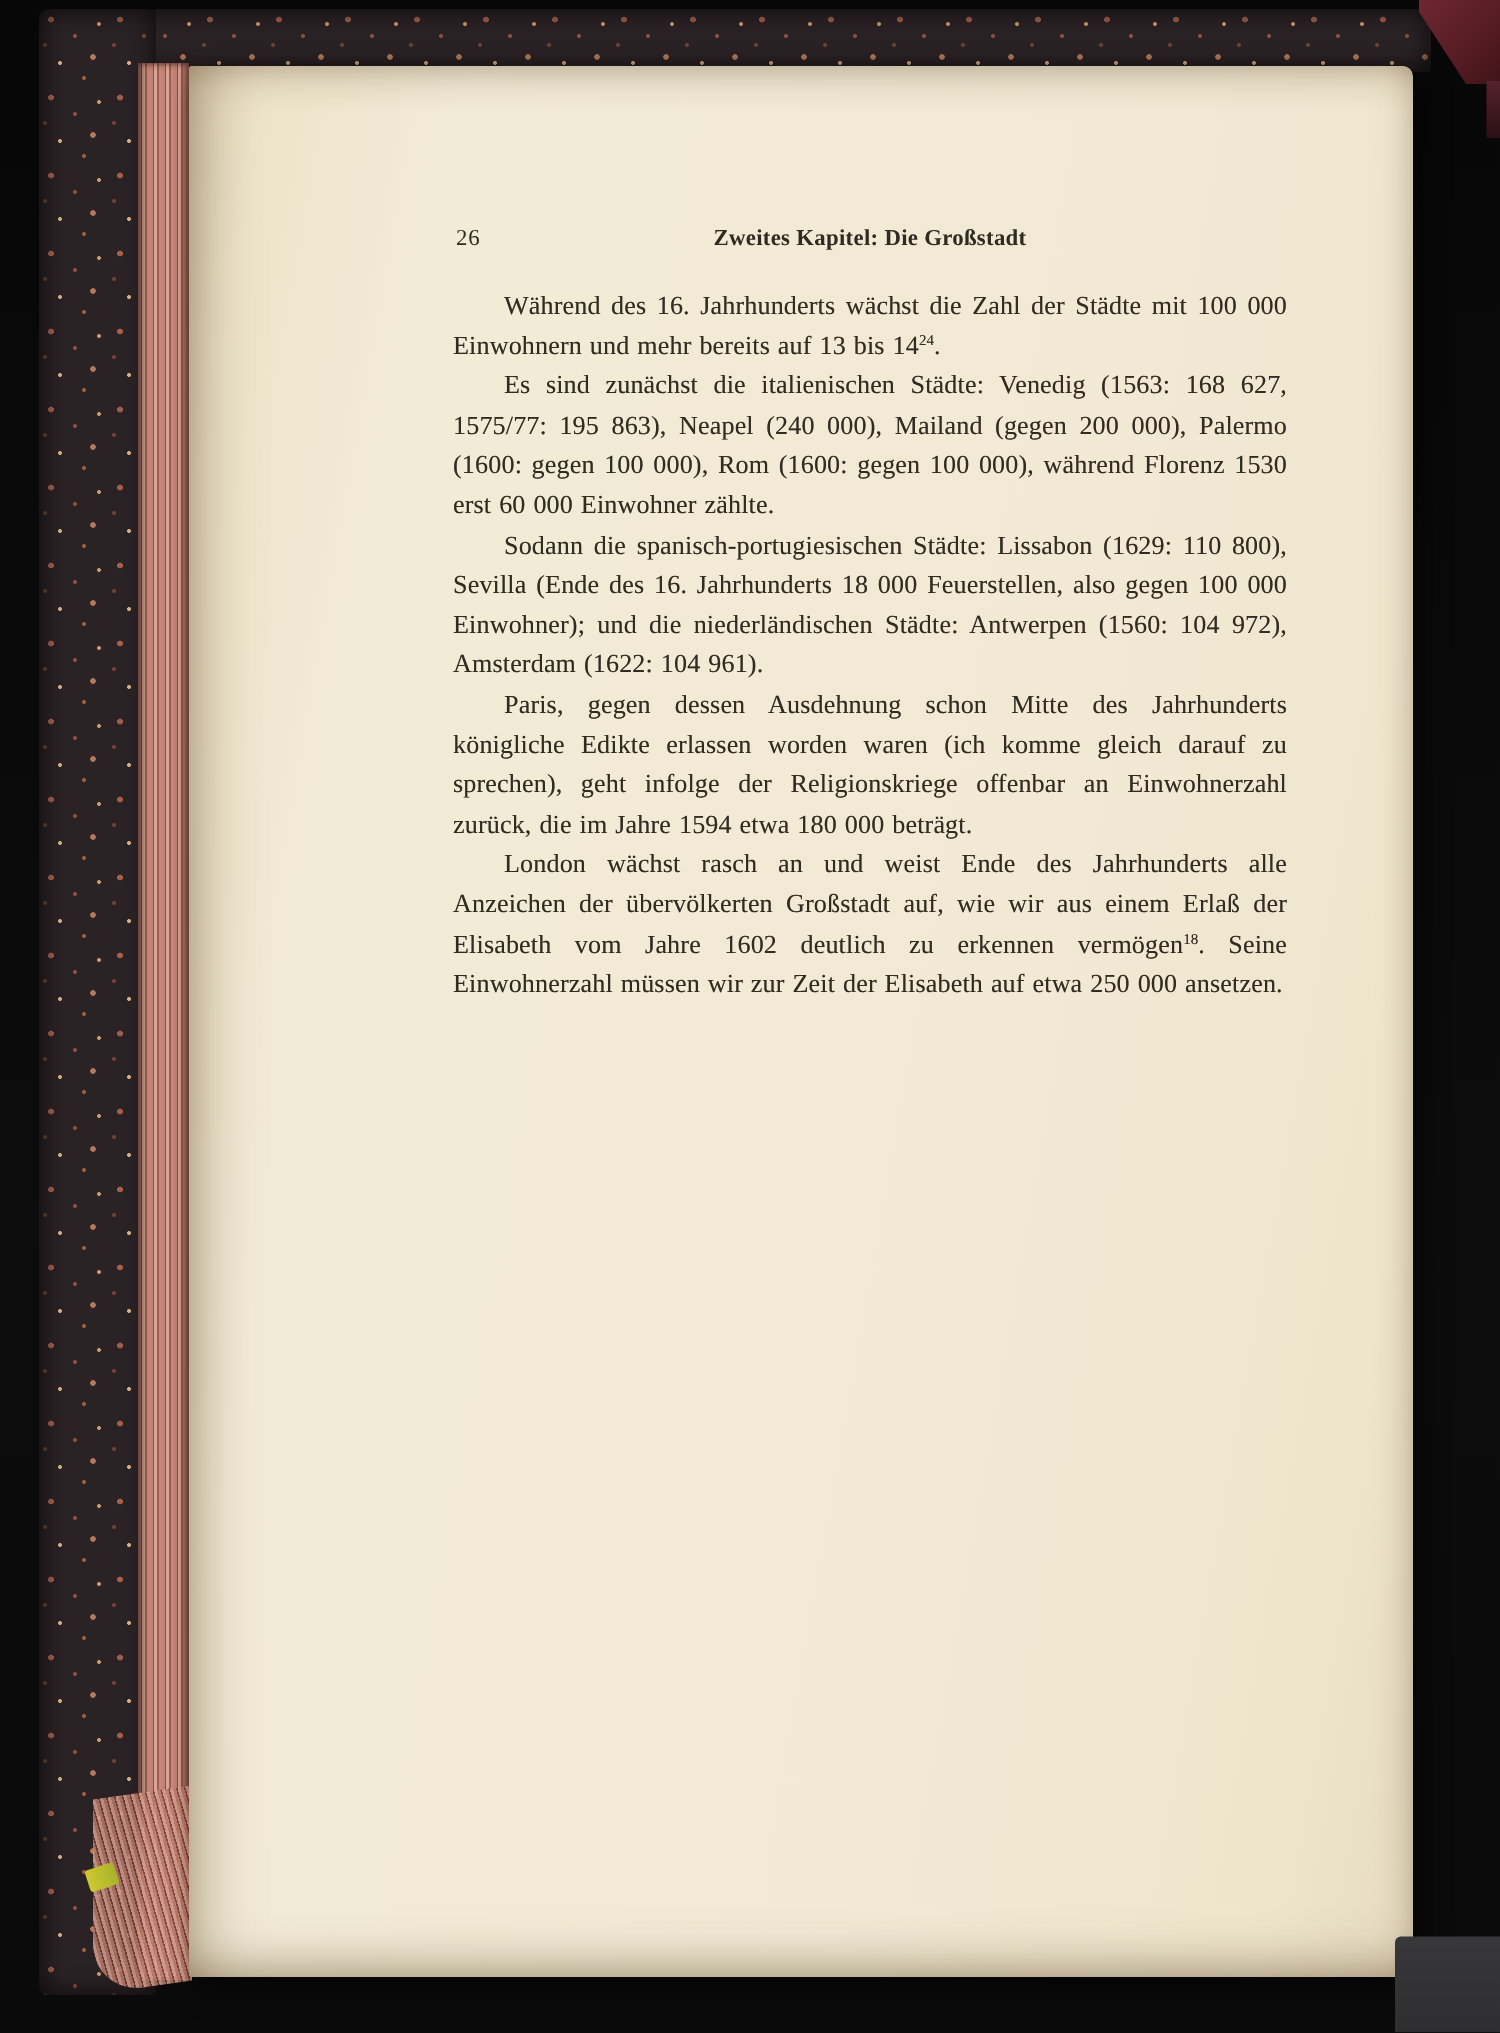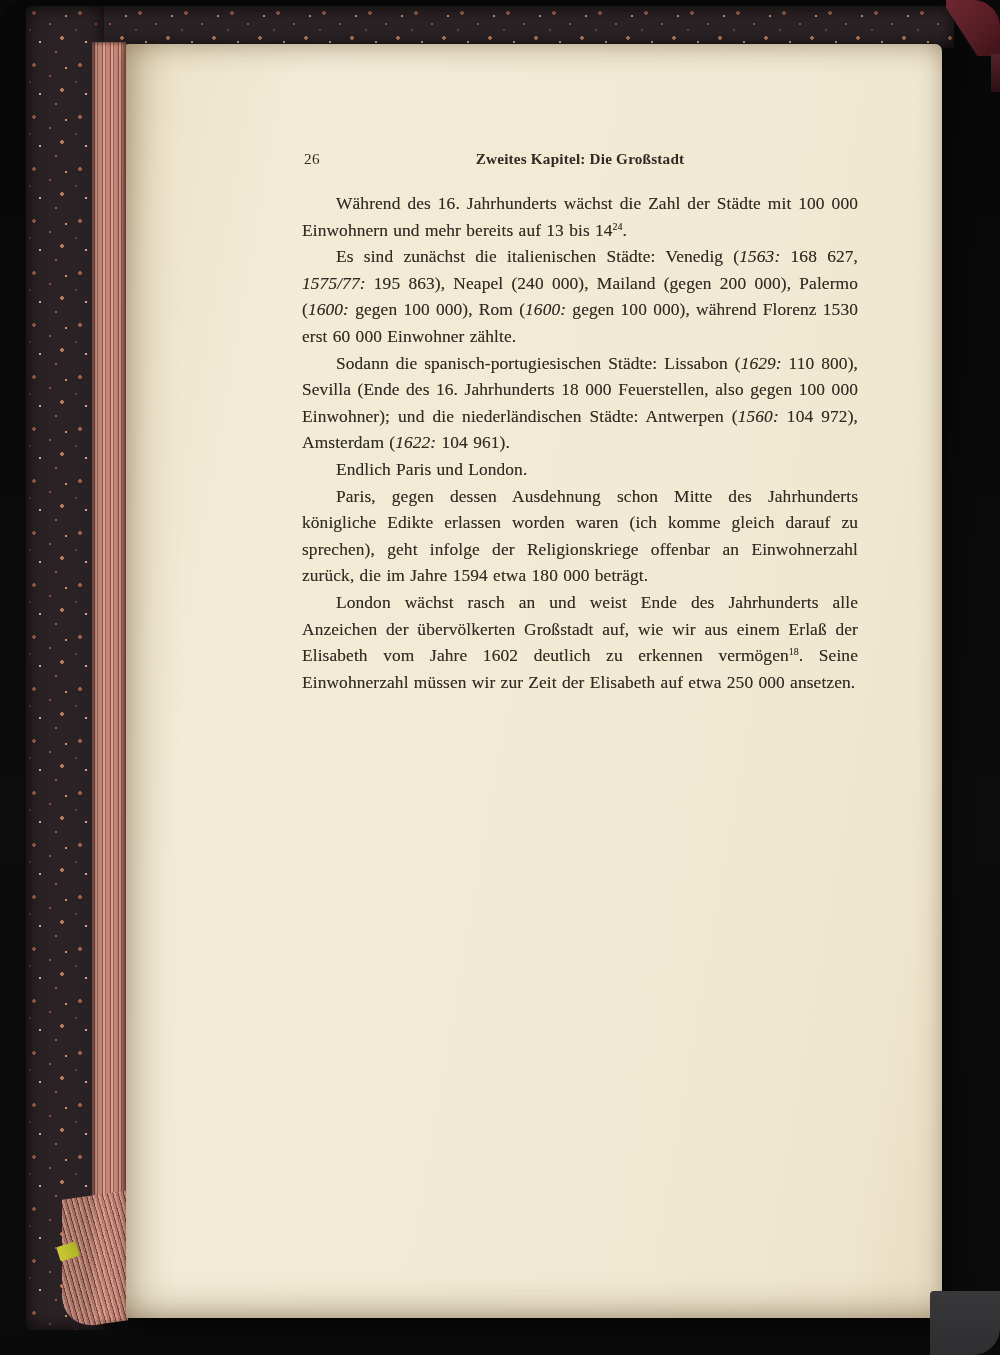--- a/index.html
+++ b/index.html
@@ -4,21 +4,20 @@
 <style>
   html,body{margin:0;padding:0;}
   body{
     width:1000px;height:1355px;
     background:#0a0a0b;
     font-family:"Liberation Serif","DejaVu Serif",serif;
   }
   .photo{
     position:relative;width:1000px;height:1355px;overflow:hidden;
     background:linear-gradient(180deg,#070708 0%,#0c0c0d 60%,#0a0a0b 100%);
-    border-radius:27px;
   }
   
   .cover-pattern{
     background-color:#2b2225;
     background-image:
       radial-gradient(circle 3px at 8px 7px,  #a0604a 60%, transparent 70%),
       radial-gradient(circle 2px at 24px 18px,#8c4f3b 60%, transparent 75%),
       radial-gradient(circle 3px at 36px 32px,#b67a58 55%, transparent 70%),
       radial-gradient(circle 2px at 14px 36px,#d8b187 55%, transparent 75%),
       radial-gradient(circle 2px at 30px 46px,#9a5c41 60%, transparent 75%),
@@ -80,21 +79,21 @@
   .page-number{position:absolute;left:2px;top:0;font-weight:400;letter-spacing:.5px;}
   .running-title{font-weight:bold;letter-spacing:.2px;}
   .body-text{
     position:absolute;left:176px;top:146px;width:556px;
     font-size:17.4px;line-height:26.6px;color:#312b22;
     text-align:justify;letter-spacing:.1px;word-spacing:.8px;
     text-shadow:0 0 .4px rgba(49,43,34,.45);
   }
   .body-text p{margin:0;}
   .body-text p.indent{text-indent:34px;}
-  .body-text .it{font-style:italic;}
+  .body-text .it{}
   .body-text sup{font-size:10px;line-height:0;vertical-align:6px;letter-spacing:0;}
 </style>
 </head>
 <body>
 
 <div class="photo">
   <div class="cover-top cover-pattern"></div>
   <div class="cover-left cover-pattern"></div>
   <div class="edge-stack"></div>
   <div class="edge-stack-bottom"></div>
@@ -104,20 +103,19 @@
 
   <div class="page">
     <div class="page-header">
       <span class="page-number">26</span>
       <span class="running-title">Zweites Kapitel: Die Großstadt</span>
     </div>
     <div class="body-text">
         <p class="para indent"><span>Während des 16. Jahrhunderts wächst die Zahl der Städte mit 100&nbsp;000 Einwohnern und mehr bereits auf 13 bis 14</span><sup>24</sup><span>.</span></p>
         <p class="para indent"><span>Es sind zunächst die italienischen Städte: Venedig (</span><span class="it">1563:</span><span> 168&nbsp;627, </span><span class="it">1575/77:</span><span> 195&nbsp;863), Neapel (240&nbsp;000), Mailand (gegen 200&nbsp;000), Palermo (</span><span class="it">1600:</span><span> gegen 100&nbsp;000), Rom (</span><span class="it">1600:</span><span> gegen 100&nbsp;000), während Florenz 1530 erst 60&nbsp;000 Einwohner zählte.</span></p>
         <p class="para indent"><span>Sodann die spanisch-portugiesischen Städte: Lissabon (</span><span class="it">1629:</span><span> 110&nbsp;800), Sevilla (Ende des 16. Jahrhunderts 18&nbsp;000 Feuerstellen, also gegen 100&nbsp;000 Einwohner); und die niederländischen Städte: Antwerpen (</span><span class="it">1560:</span><span> 104&nbsp;972), Amsterdam (</span><span class="it">1622:</span><span> 104&nbsp;961).</span></p>
-        <p class="para indent"><span>Endlich Paris und London.</span></p>
         <p class="para indent"><span>Paris, gegen dessen Ausdehnung schon Mitte des Jahrhunderts königliche Edikte erlassen worden waren (ich komme gleich darauf zu sprechen), geht infolge der Religionskriege offenbar an Einwohnerzahl zurück, die im Jahre 1594 etwa 180&nbsp;000 beträgt.</span></p>
         <p class="para indent"><span>London wächst rasch an und weist Ende des Jahrhunderts alle Anzeichen der übervölkerten Großstadt auf, wie wir aus einem Erlaß der Elisabeth vom Jahre 1602 deutlich zu erkennen vermögen</span><sup>18</sup><span>. Seine Einwohnerzahl müssen wir zur Zeit der Elisabeth auf etwa 250&nbsp;000 ansetzen.</span></p>
       </div>
   </div>
 
   <div class="corner-gray"></div>
 </div>
 
 </body></html>

